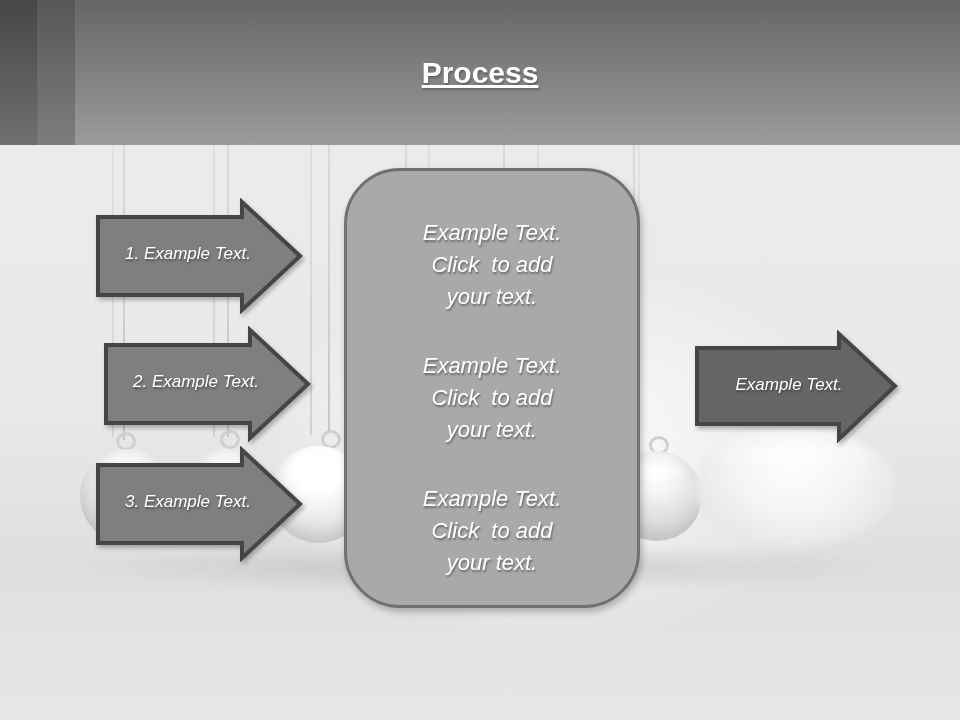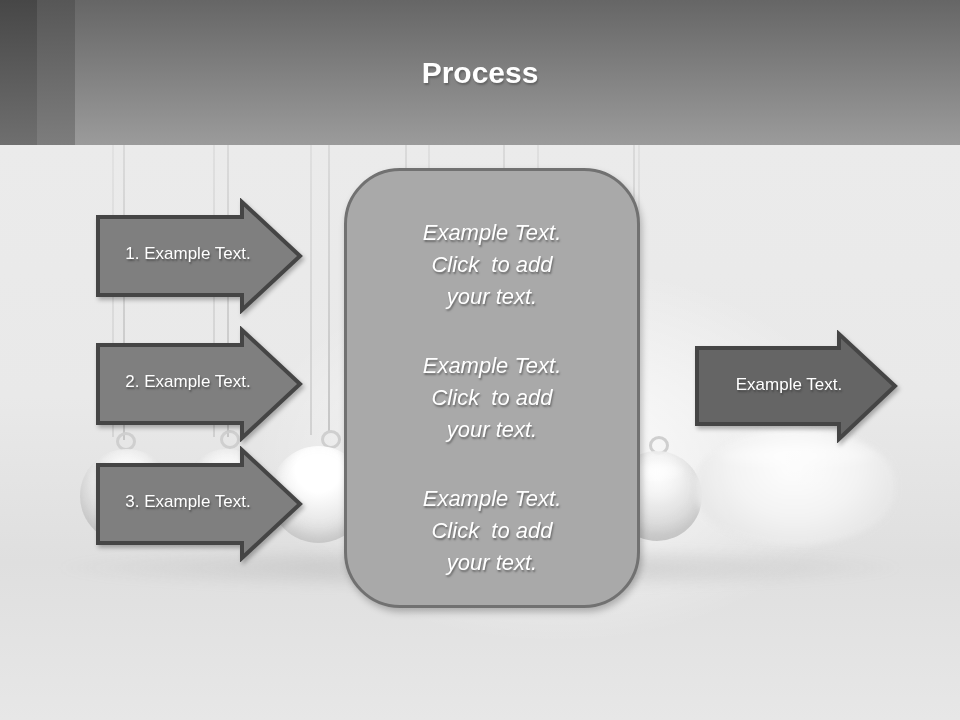--- a/index.html
+++ b/index.html
@@ -12,21 +12,21 @@
   }
   
   .header{position:absolute;left:0;top:0;width:960px;height:145px;
     background:linear-gradient(180deg,var(--header-top),var(--header-bottom));z-index:4;}
   .strip1{position:absolute;left:0;top:0;width:37px;height:145px;
     background:linear-gradient(180deg,#474747,#6f6f6f);}
   .strip2{position:absolute;left:37px;top:0;width:38px;height:145px;
     background:linear-gradient(180deg,#575757,#7d7d7d);}
   .title{position:absolute;left:0;top:54px;width:100%;display:flex;justify-content:center;
     align-items:baseline;gap:9px;color:#fff;font-size:30px;line-height:38px;
-    text-shadow:1px 2px 2px rgba(0,0,0,0.25);}
+    text-shadow:1px 2px 2px rgba(0,0,0,0.25);text-decoration:underline;}
   .title .bold{font-weight:bold;}
   
   .scene{position:absolute;inset:0;z-index:0;}
   .string{position:absolute;width:2px;background:linear-gradient(180deg,#dadada,#c6c6c6);top:145px;}
   .ball{position:absolute;border-radius:50%;
     background:radial-gradient(circle at 50% 26%, #ffffff 0%, #f6f6f6 22%, #e3e3e3 48%, #d2d2d2 75%, #c9c9c9 100%);
     box-shadow:inset 0 -8px 14px rgba(160,160,160,0.35);opacity:0.9;}
   .ball.bright{background:radial-gradient(circle at 50% 24%, #ffffff 0%, #ffffff 26%, #eeeeee 50%, #dcdcdc 78%, #d4d4d4 100%);opacity:1;}
   .ball .shine{position:absolute;left:18%;top:10%;width:64%;height:26%;border-radius:50%;
     background:radial-gradient(ellipse, rgba(255,255,255,0.95), rgba(255,255,255,0) 70%);}
@@ -34,30 +34,30 @@
     background:transparent;}
   .cushion{position:absolute;left:695px;top:428px;width:200px;height:118px;border-radius:50% / 46%;
     background:radial-gradient(ellipse at 50% 32%, #ffffff 0%, #f4f4f4 45%, #e6e6e6 78%, #e0e0e0 100%);
     filter:blur(3px);opacity:0.95;}
   .cushion .band{position:absolute;left:8%;top:12%;width:84%;height:22%;border-radius:50%;
     background:radial-gradient(ellipse, rgba(255,255,255,1), rgba(255,255,255,0) 75%);}
   .floor-shadow{position:absolute;left:50px;top:545px;width:860px;height:46px;
     background:radial-gradient(ellipse, rgba(150,150,150,0.38), rgba(150,150,150,0) 70%);
     filter:blur(4px);}
   
-  .arrow{position:absolute;z-index:2;width:212px;height:116px;}
+  .arrow{position:absolute;z-index:2;width:212px;height:116px;font-style:italic;}
   .arrow svg{position:absolute;inset:0;filter:drop-shadow(2px 3px 2px rgba(0,0,0,0.28));}
   .arrow .poly{fill:var(--arrow-fill);stroke:var(--arrow-border);stroke-width:4;stroke-linejoin:miter;}
   .arrow.dark .poly{fill:var(--right-arrow-fill);}
   .arrow .shape-label{position:absolute;inset:0;display:flex;align-items:center;justify-content:center;
     padding:0 32px 4px 8px;color:#fff;font-size:17px;
     text-shadow:1px 2px 2px rgba(50,50,50,0.6);}
   .arrow.dark .shape-label{padding:0 26px 4px 10px;}
   .a1{left:94px;top:198px;}
-  .a2{left:94px;top:326px;}
+  .a2{left:102px;top:326px;}
   .a3{left:94px;top:446px;text-align:right;}
   .a4{left:693px;top:330px;width:208px;height:113px;}
   
   .center-box{position:absolute;left:344px;top:168px;width:296px;height:440px;z-index:3;
     box-sizing:border-box;background:var(--box-fill);border:3px solid var(--box-border);
     border-radius:56px;box-shadow:2px 4px 7px rgba(0,0,0,0.25);
     display:flex;flex-direction:column;align-items:center;padding:46px 18px 30px;gap:37px;}
   .text-block{color:#fff;font-style:italic;font-size:22px;line-height:32px;text-align:center;
     text-shadow:1px 2px 2px rgba(70,70,70,0.65);}
   .text-block div{white-space:pre-wrap;}

